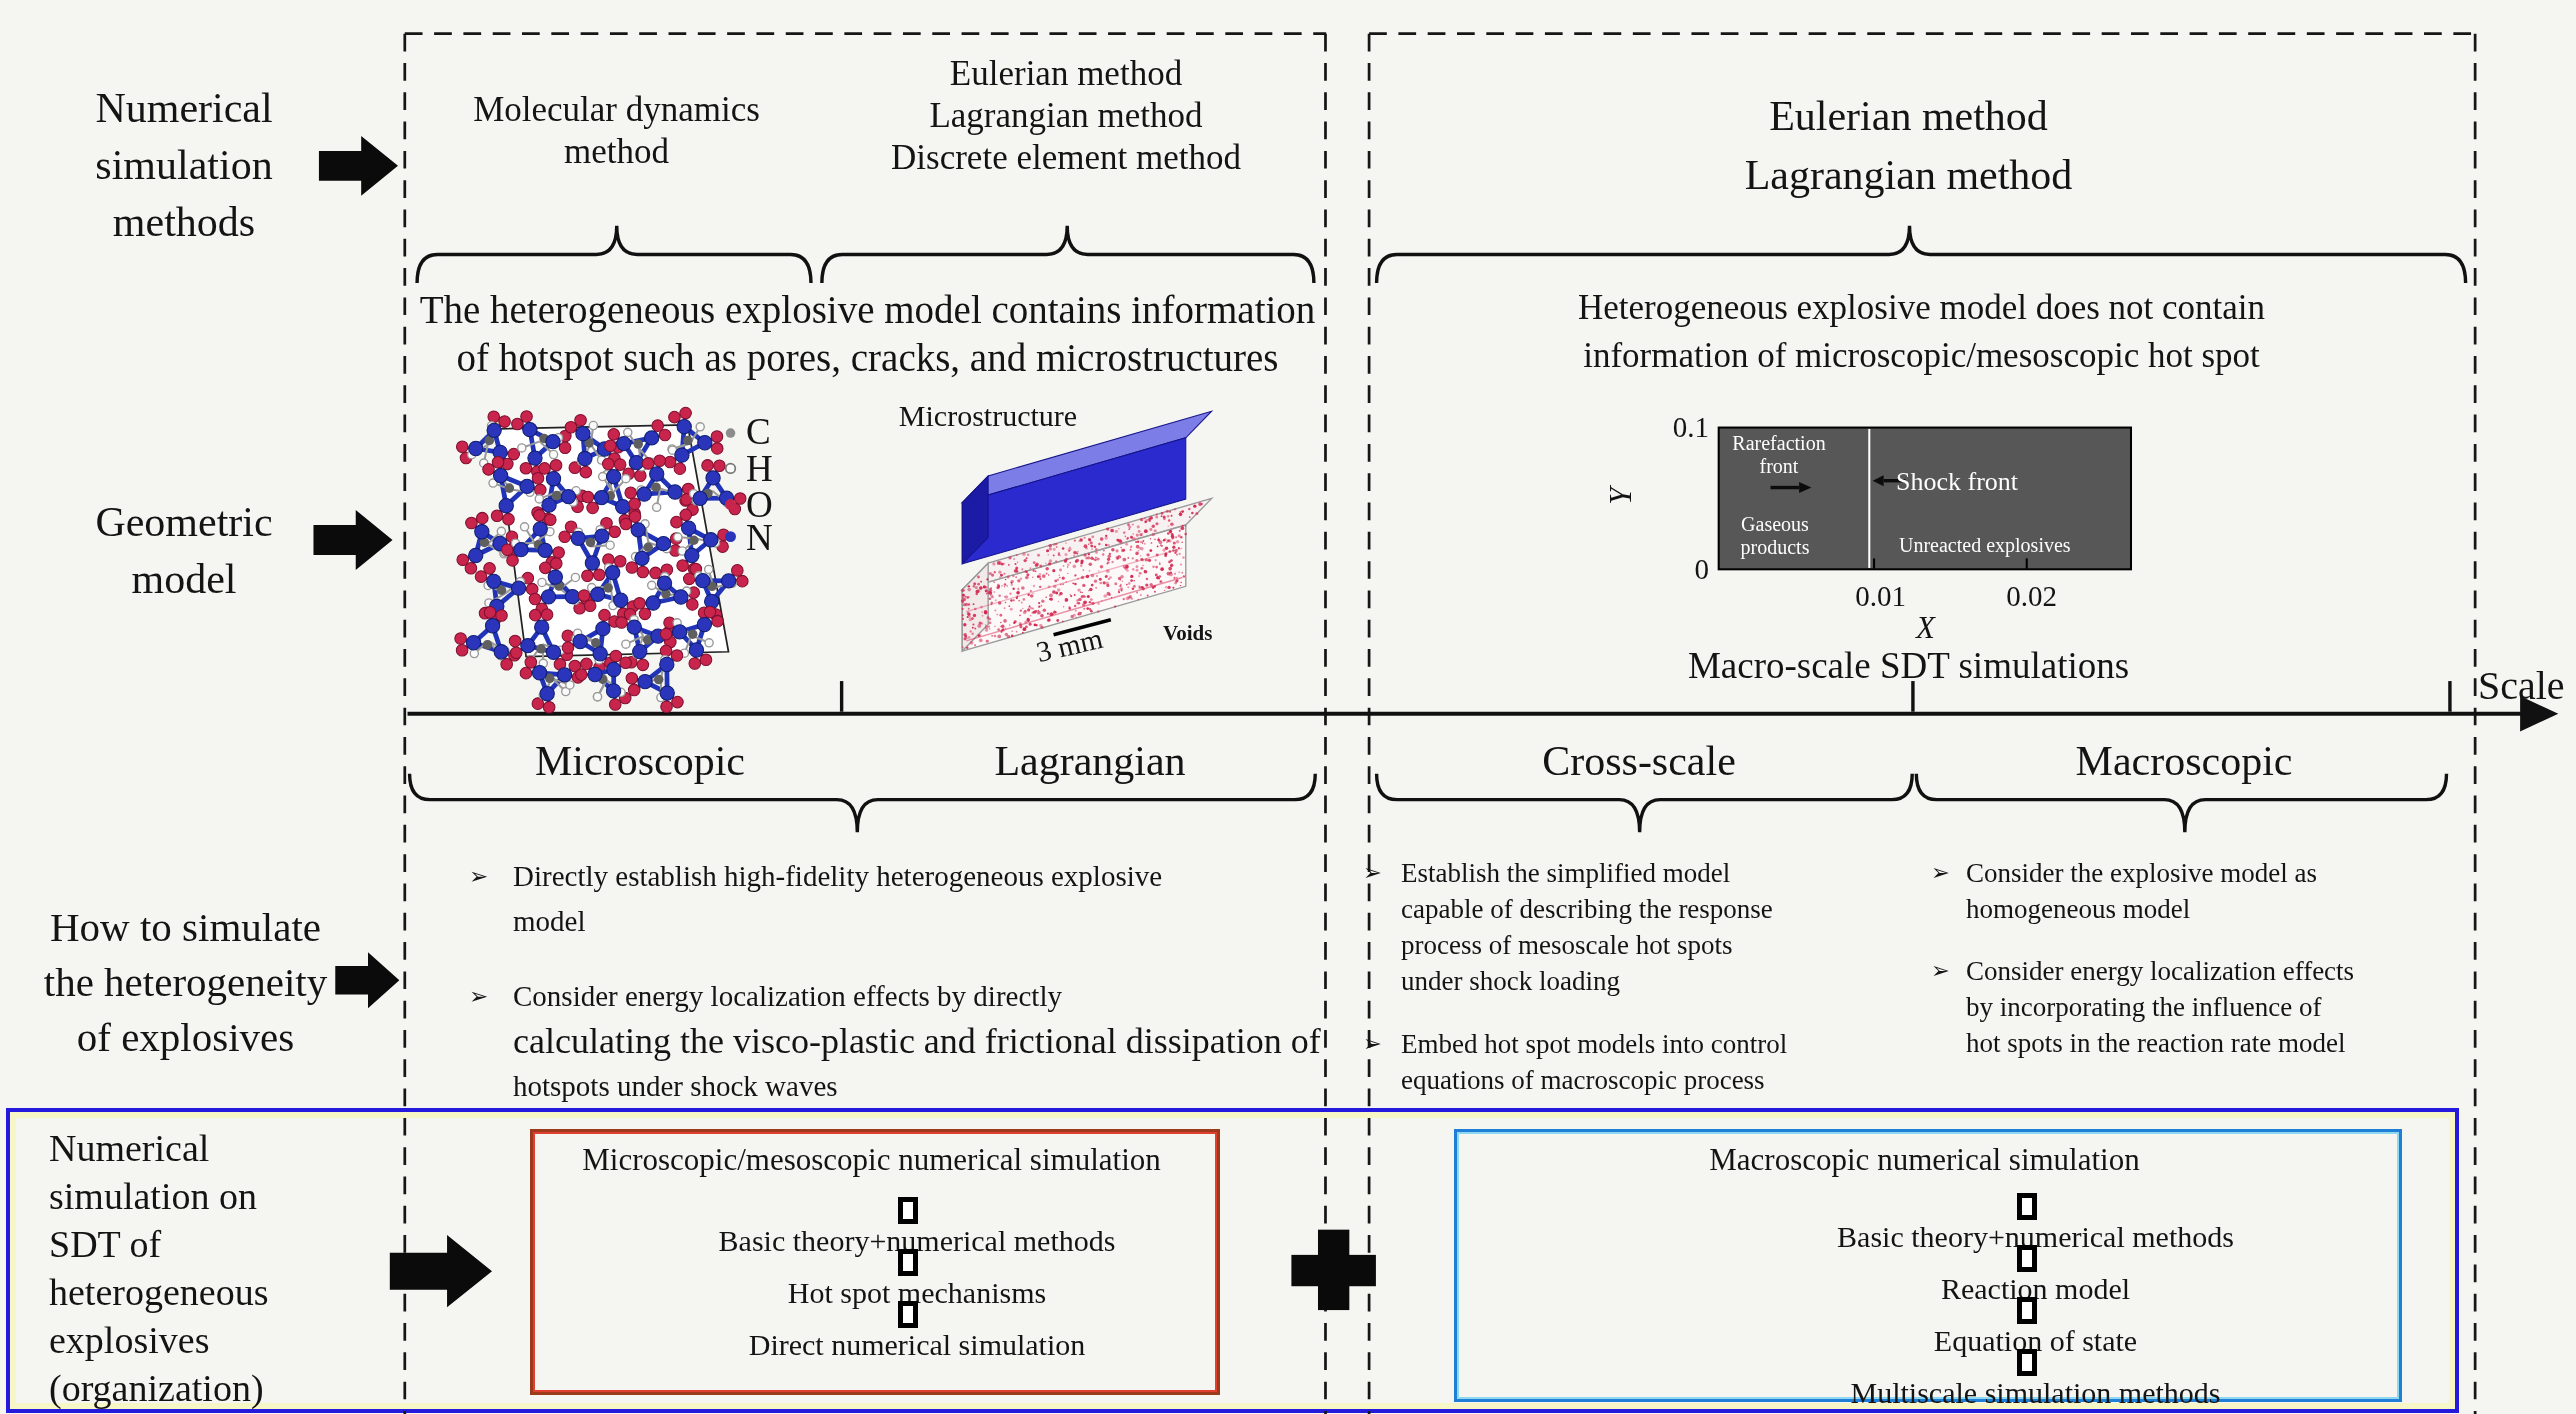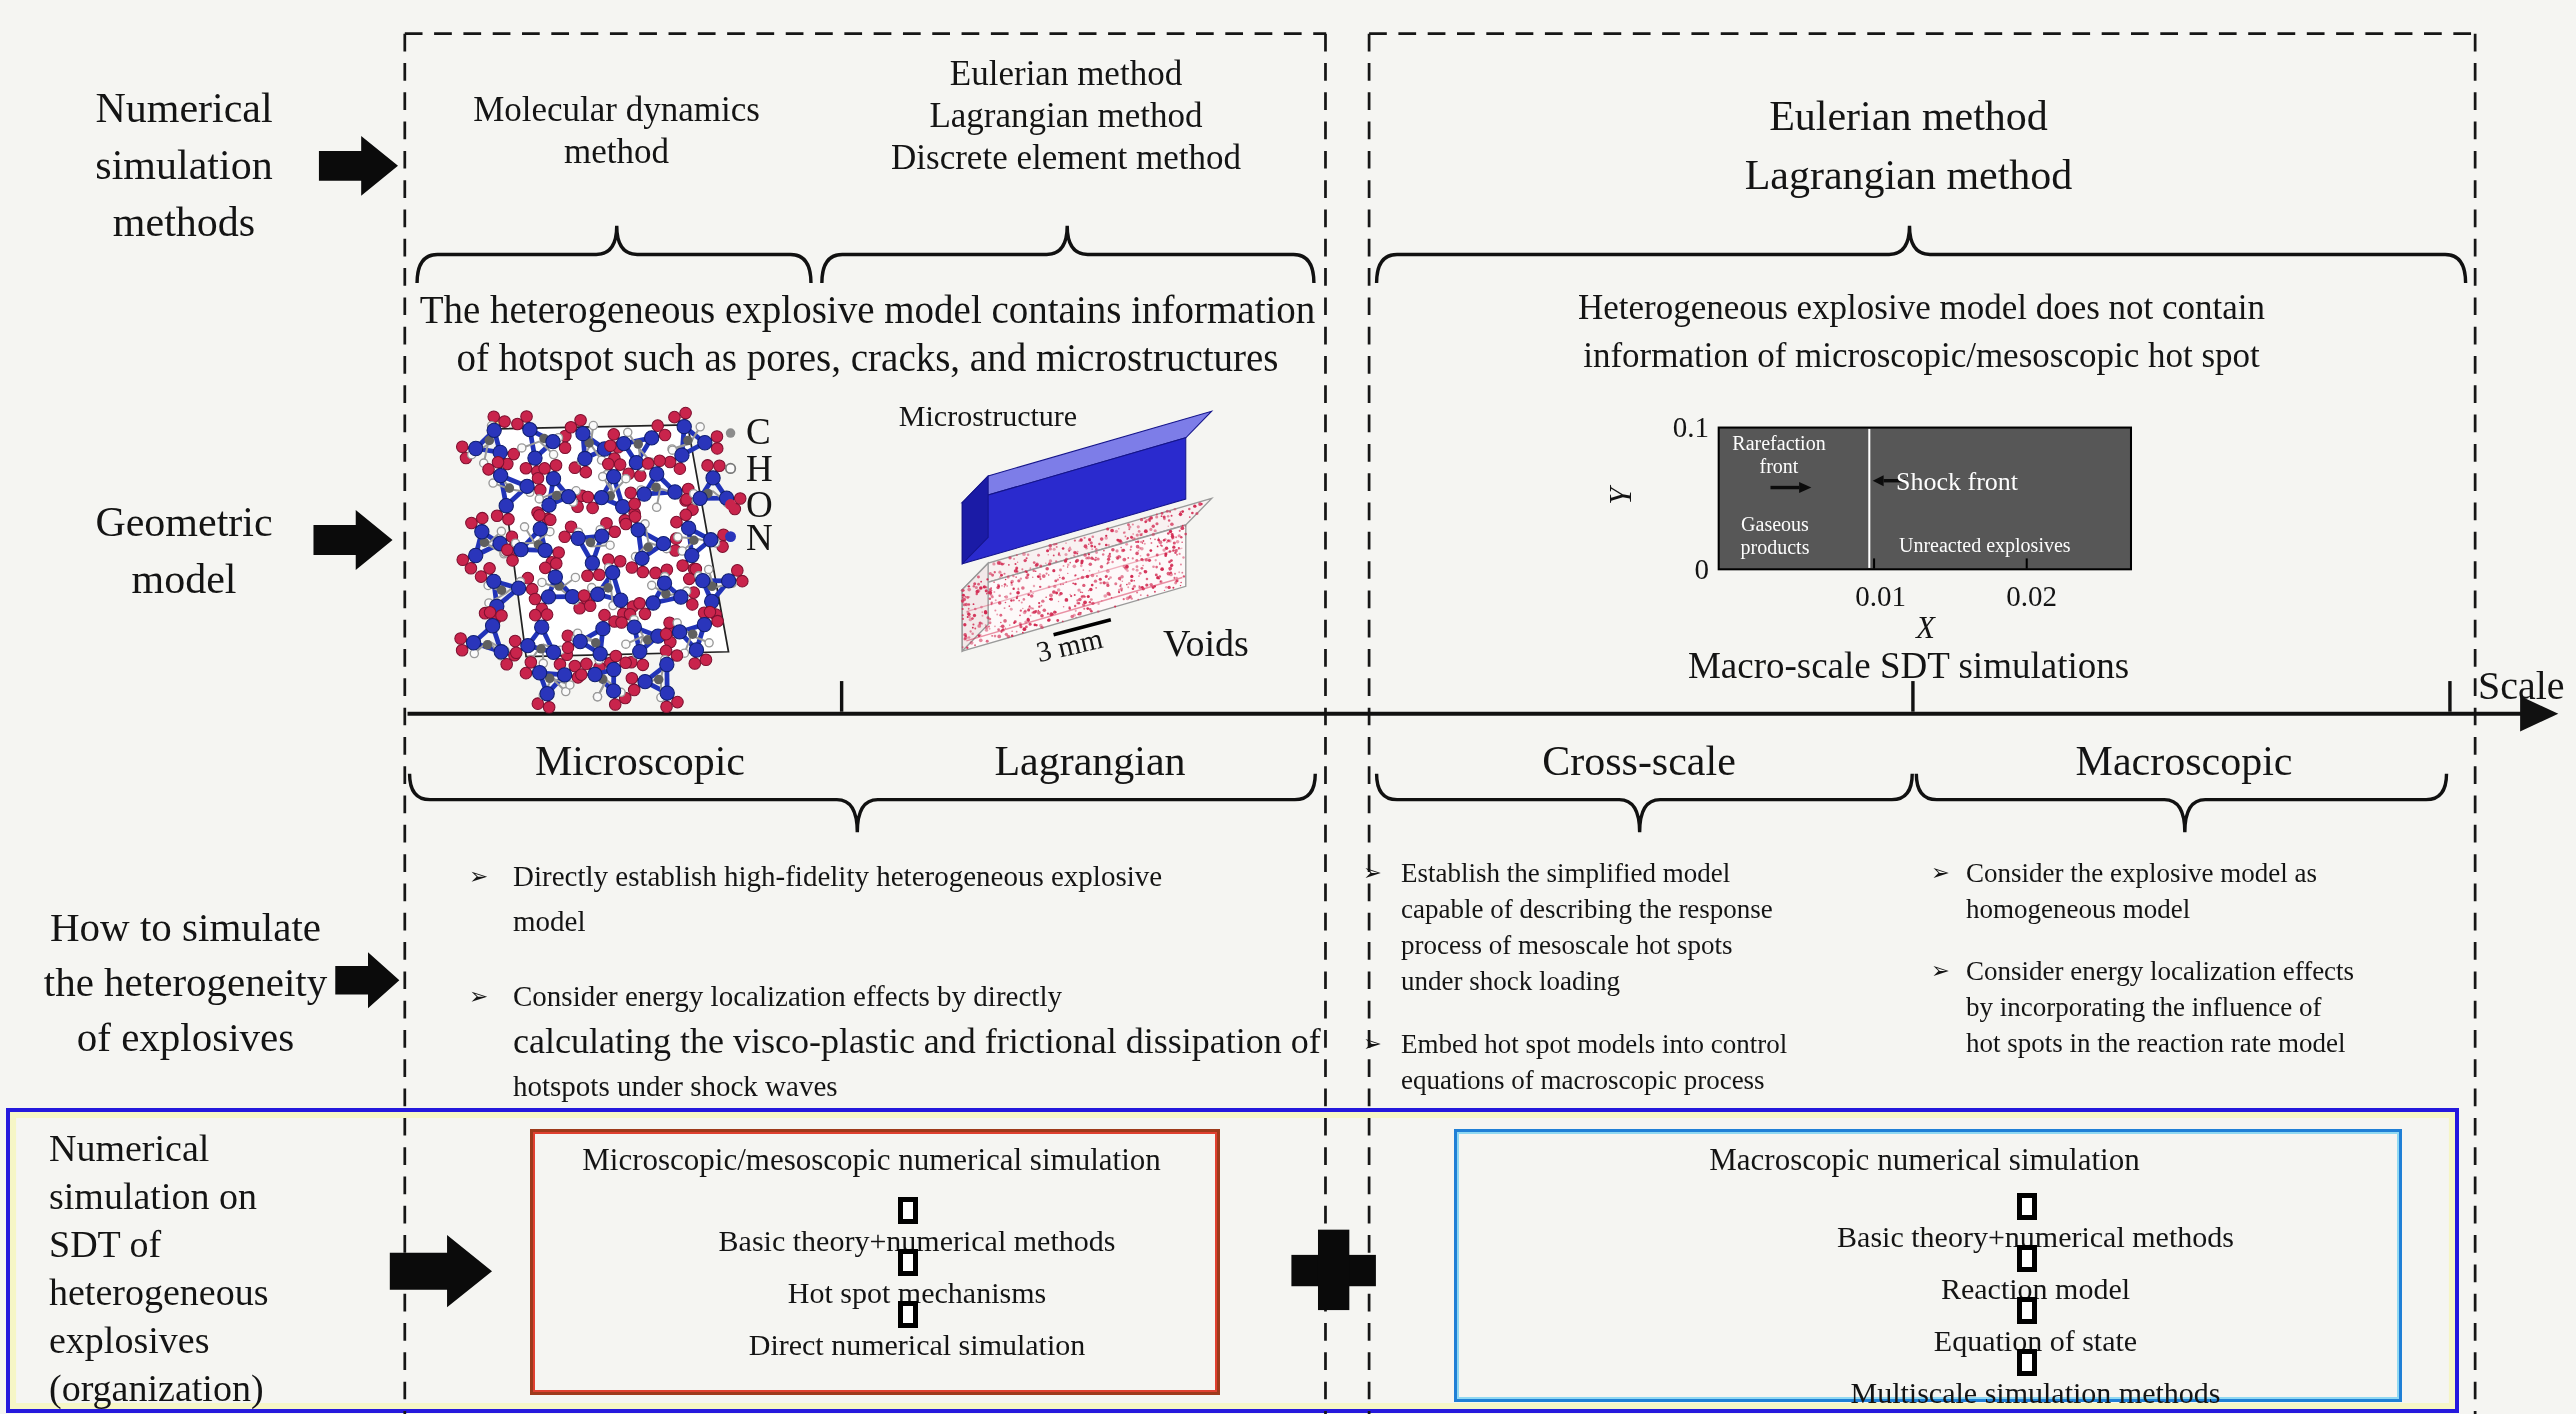--- a/index.html
+++ b/index.html
@@ -1559,21 +1559,21 @@
       <div class="ln">information of microscopic/mesoscopic hot spot</div>
     </div>
 
   <div class="abs txt" style="left:746px;top:386px;font-size:37px;">C</div>
   <div class="abs txt" style="left:746px;top:423px;font-size:37px;">H</div>
   <div class="abs txt" style="left:746px;top:459px;font-size:37px;">O</div>
   <div class="abs txt" style="left:746px;top:492px;font-size:37px;">N</div>
 
   <div class="abs txt ctr" style="left:872px;top:375px;width:232px;font-size:30px;">Microstructure</div>
   <div class="abs txt" style="left:1036px;top:605px;font-size:29px;transform:rotate(-13deg);">3 mm</div>
-  <div class="abs txt" style="left:1163px;top:597px;font-size:38px;">Voids</div>
+  <div class="abs txt" style="left:1163px;top:597px;font-size:21px;font-weight:bold;">Voids</div>
 
   <div class="abs txt" style="left:1649px;top:387px;width:60px;text-align:right;font-size:29px;">0.1</div>
   <div class="abs txt" style="left:1649px;top:529px;width:60px;text-align:right;font-size:29px;">0</div>
   <div class="abs txt it" style="left:1612px;top:454px;font-size:31px;transform:rotate(-90deg);">Y</div>
   <div class="abs txt ctr" style="left:1837px;top:556px;width:87px;font-size:29px;">0.01</div>
   <div class="abs txt ctr" style="left:1988px;top:556px;width:87px;font-size:29px;">0.02</div>
   <div class="abs txt ctr it" style="left:1905px;top:586px;width:41px;font-size:31px;">X</div>
   <div class="abs txt ctr white" style="left:1721px;top:408px;width:116px;font-size:20px;line-height:22.5px;">
       <div class="ln">Rarefaction</div>
       <div class="ln">front</div>

